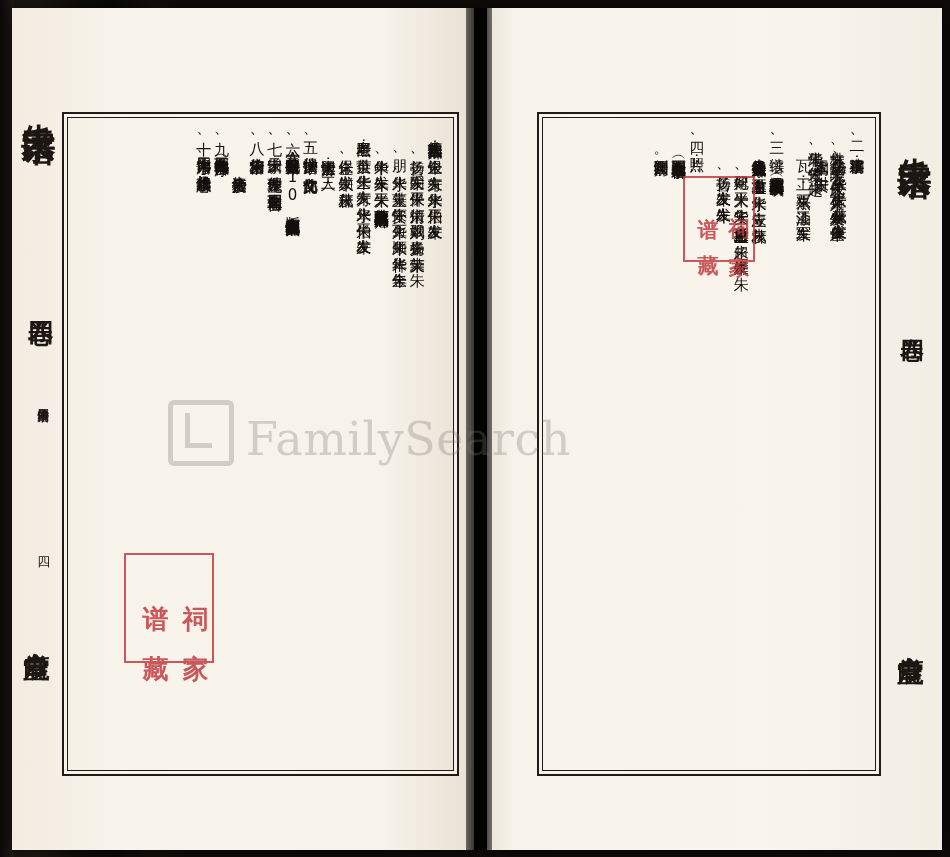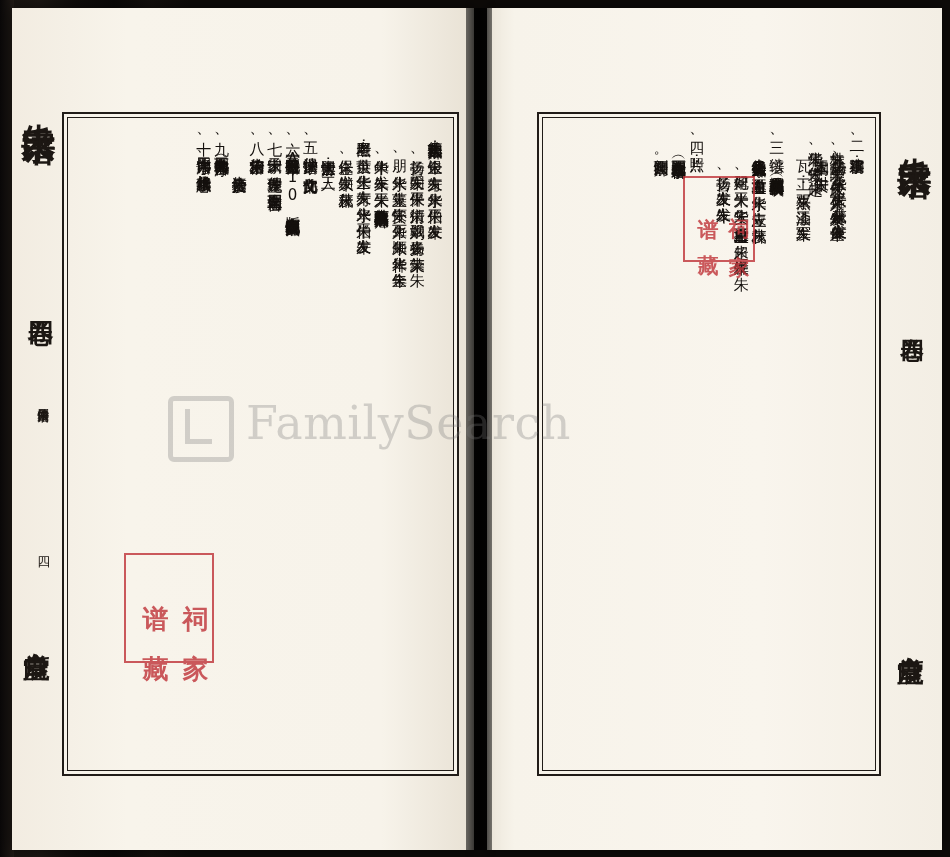--- a/index.html
+++ b/index.html
@@ -194,21 +194,21 @@
     position: absolute;
     left: 168px;
     top: 396px;
     width: 470px;
     height: 70px;
     color: rgba(120,120,120,0.30);
     font-size: 46px;
     font-family: "DejaVu Serif", serif;
     letter-spacing: 0.5px;
     display: flex;
-    align-items: flex-start;
+    align-items: flex-end;
     gap: 12px;
     pointer-events: none;
   }
   .wm-icon {
     width: 56px; height: 56px;
     border: 5px solid rgba(120,120,120,0.30);
     border-radius: 6px;
     position: relative;
     flex: 0 0 auto;
   }

